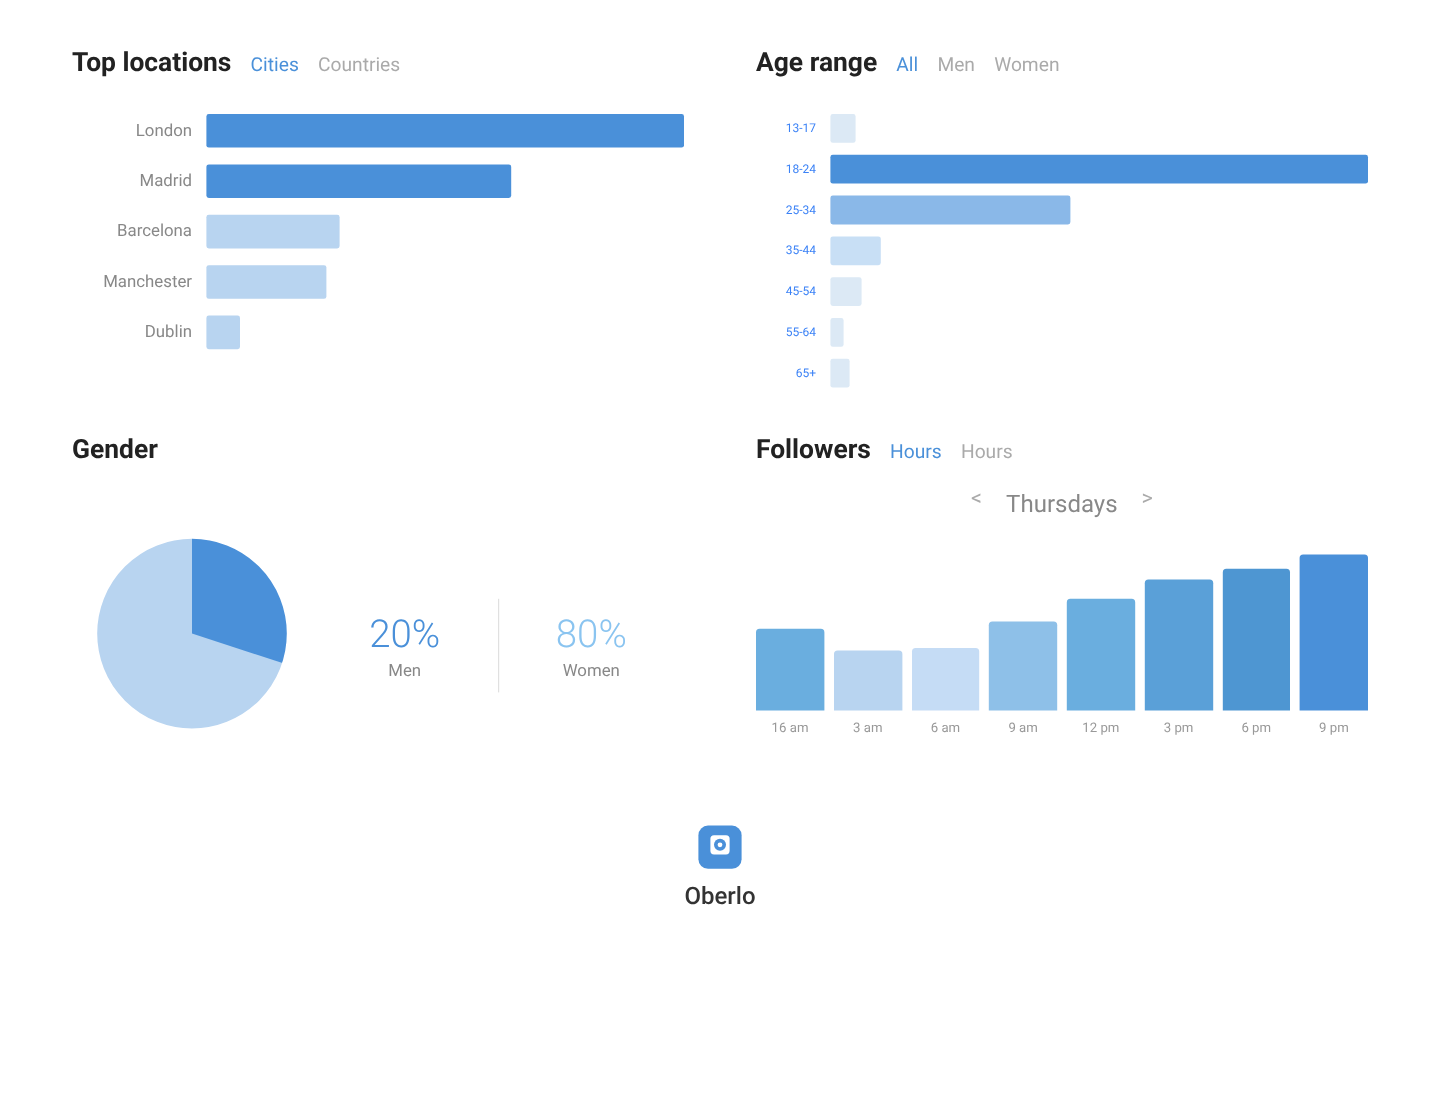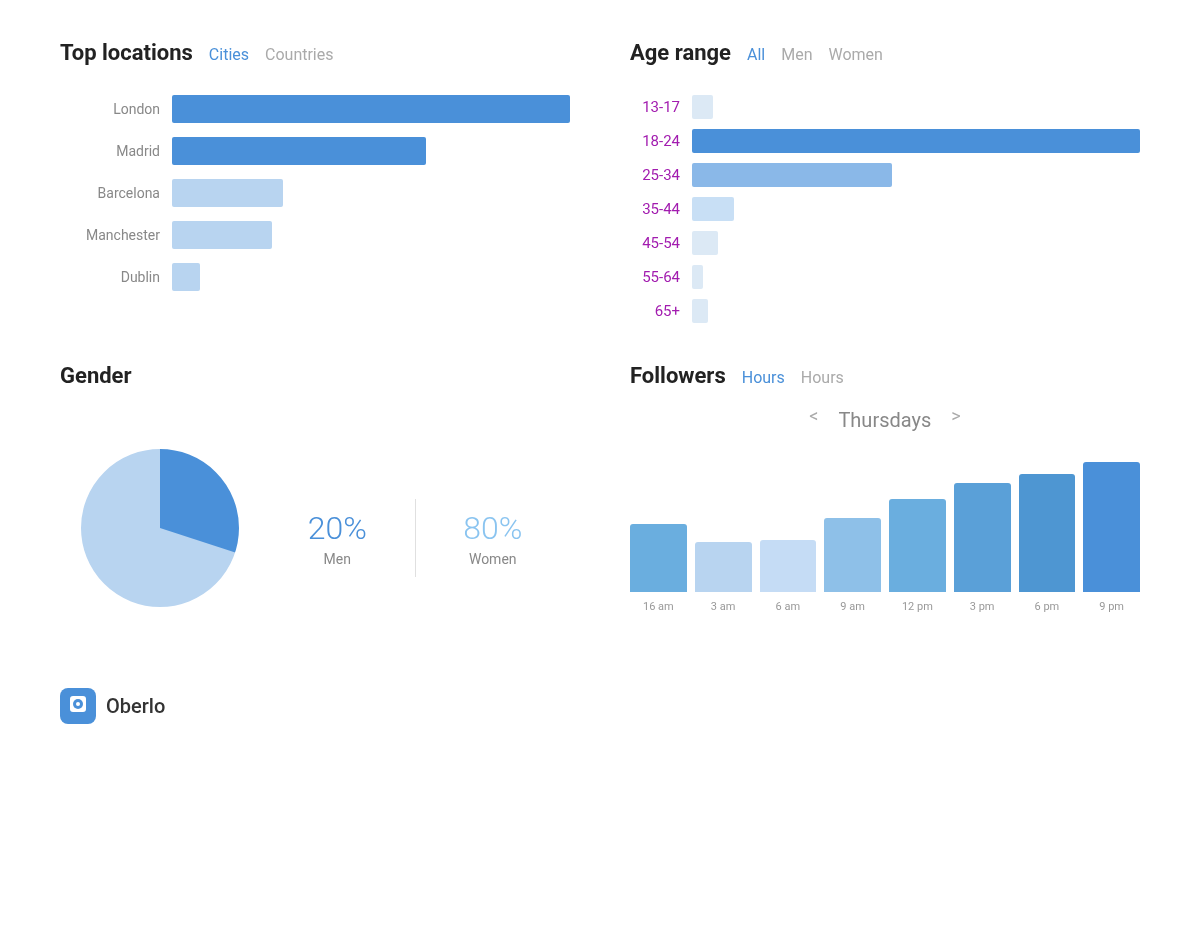--- a/index.html
+++ b/index.html
@@ -90,22 +90,22 @@
 
     .age-bar-row {
       display: flex;
       align-items: center;
       gap: 12px;
     }
 
     .age-label {
       width: 50px;
       text-align: right;
-      font-size: 15px;
-      color: #a21caf;
+      font-size: 10px;
+      color: #3b82f6;
       flex-shrink: 0;
     }
 
     .age-bar-track {
       flex: 1;
       height: 24px;
       display: flex;
       align-items: center;
     }
 
@@ -228,20 +228,21 @@
       font-size: 11px;
       color: #999;
     }
 
     
     .footer {
       margin-top: 40px;
       display: flex;
       align-items: center;
       gap: 10px;
+      flex-direction: column;
     }
 
     .oberlo-logo {
       width: 36px;
       height: 36px;
       background: #4a90d9;
       border-radius: 8px;
       display: flex;
       align-items: center;
       justify-content: center;

